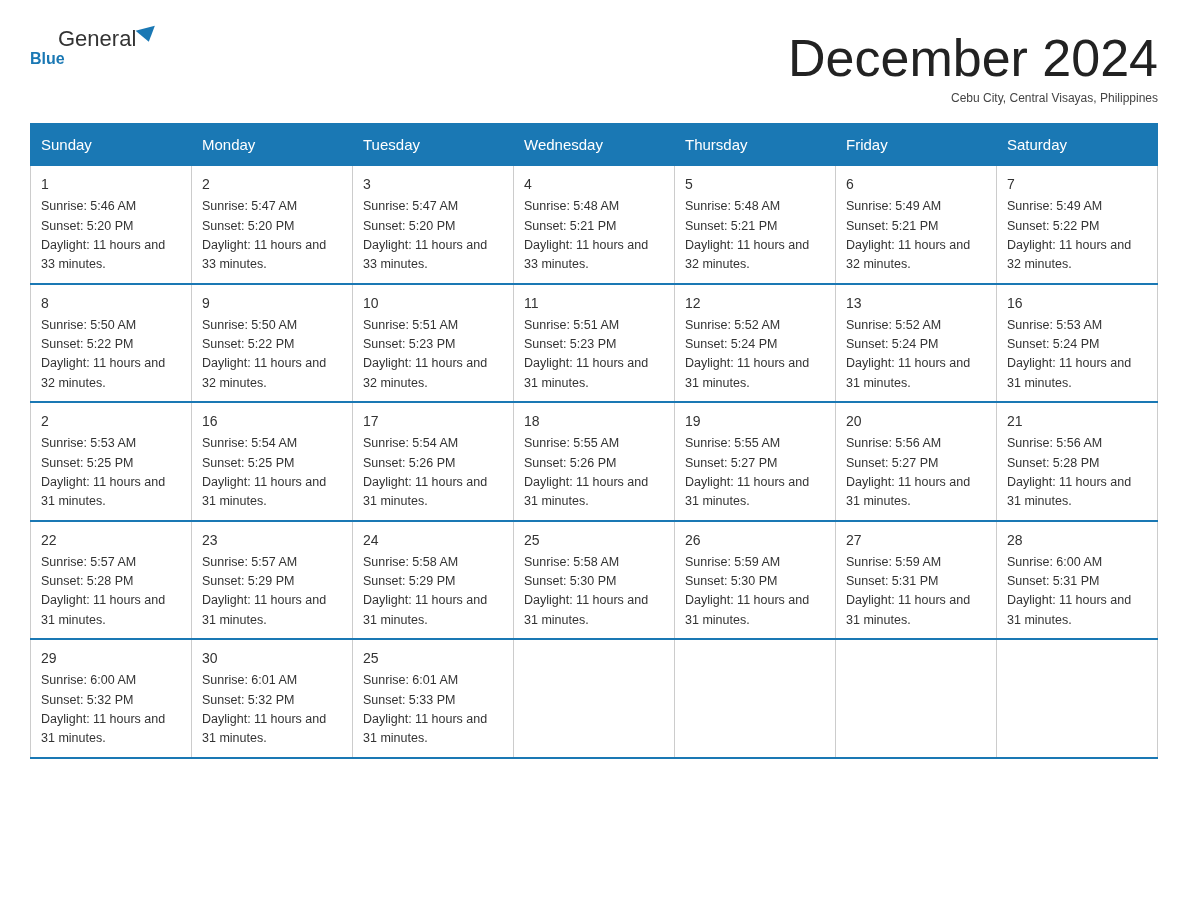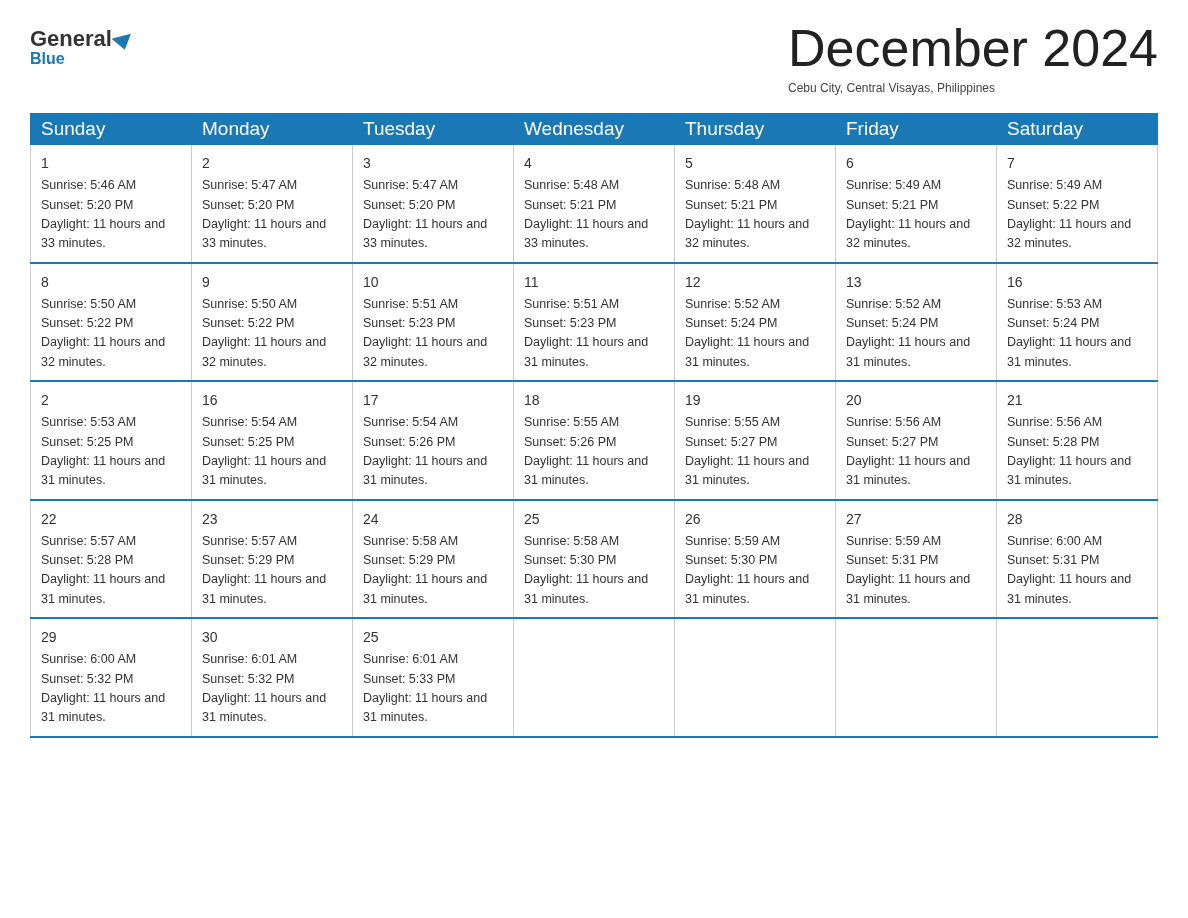--- a/index.html
+++ b/index.html
@@ -17,44 +17,46 @@
       margin-bottom: 18px;
     }
     .logo {
       display: flex;
       flex-direction: column;
       align-items: flex-start;
       padding-top: 8px;
     }
     .logo-text {
       display: flex;
-      align-items: flex-end;
+      align-items: flex-start;
       font-size: 22px;
-      font-weight: bold;
+      font-weight: normal;
       color: #333;
       line-height: 1;
+      margin-left: 28px;
     }
     .logo-general { color: #333; }
     .logo-arrow {
       display: inline-block;
       width: 0;
       height: 0;
       border-left: 10px solid transparent;
       border-right: 10px solid transparent;
       border-top: 14px solid #1a78b4;
       margin: 0 1px;
       transform: rotate(-15deg);
     }
     .logo-blue {
       color: #1a78b4;
       font-size: 16px;
       font-weight: bold;
     }
     .title-section {
-      text-align: left;
+      text-align: right;
+      margin-top: 10px;
     }
     .month-title {
       font-size: 52px;
       font-weight: normal;
       color: #222;
       line-height: 1.1;
     }
     .location {
       font-size: 12px;
       color: #444;
@@ -63,23 +65,23 @@
     table {
       width: 100%;
       border-collapse: collapse;
       table-layout: fixed;
     }
     thead tr {
       background: #1a78b4;
     }
     thead th {
       color: #fff;
-      font-size: 19px;
+      font-size: 15px;
       font-weight: normal;
-      padding: 4px 10px;
+      padding: 12px 10px;
       text-align: left;
       border: 1px solid #1a78b4;
     }
     tbody td {
       vertical-align: top;
       padding: 8px 10px;
       border: 1px solid #ccc;
       font-size: 12.5px;
       color: #333;
       line-height: 1.5;

